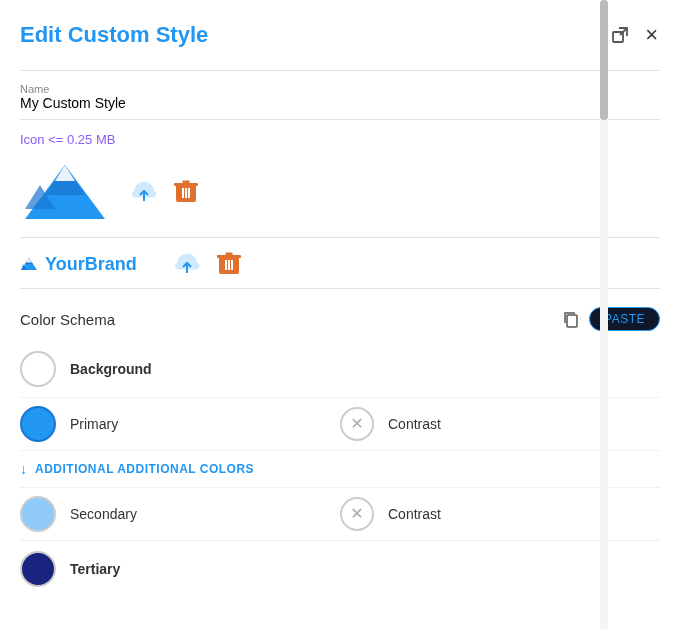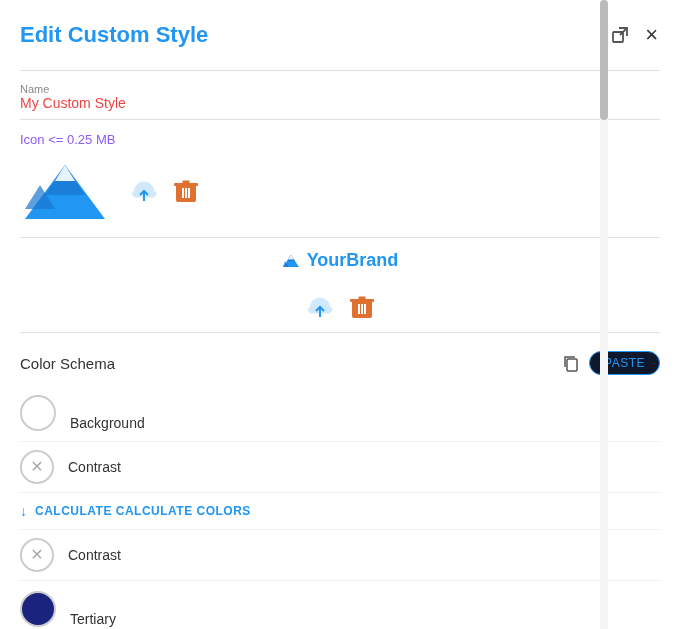--- a/index.html
+++ b/index.html
@@ -48,21 +48,21 @@
       border-top: 1px solid #e0e0e0;
       margin: 0 0 12px 0;
     }
     .field-label {
       font-size: 11px;
       color: #888;
       margin-bottom: 0;
     }
     .field-value {
       font-size: 14px;
-      color: #ef4444;
+      color: #000000;
       margin-bottom: 8px;
     }
     .section {
       margin-bottom: 8px;
     }
     .section-label {
       font-size: 13px;
       color: #8b5cf6;
       margin-bottom: 10px;
     }
@@ -91,23 +91,22 @@
       cursor: pointer;
       font-size: 22px;
       display: flex;
       align-items: center;
     }
     .upload-icon { color: #2196F3; }
     .delete-icon { color: #e07030; }
     .logo-area {
       display: flex;
       align-items: center;
-      gap: 23px;
+      gap: 36px;
       margin: 6px 0 10px 0;
-      flex-direction: column;
     }
     .logo-text {
       font-size: 18px;
       font-weight: 700;
       color: #2196F3;
       display: flex;
       align-items: center;
       gap: 4px;
     }
     .color-schema-header {
@@ -142,24 +141,25 @@
       color: #2196F3;
       padding: 4px 14px;
       border-radius: 20px;
       font-size: 12px;
       font-weight: 400;
       cursor: pointer;
       letter-spacing: 0.5px;
     }
     .color-row {
       display: flex;
-      align-items: flex-end;
+      align-items: center;
       gap: 14px;
       padding: 10px 0;
       border-bottom: 1px solid #f0f0f0;
+      font-weight: bold;
     }
     .color-row-half {
       display: flex;
       align-items: center;
       gap: 14px;
       flex: 1;
     }
     .color-row-pair {
       display: flex;
       align-items: center;
@@ -367,41 +367,49 @@
         </div>
       </div>
 
       <div class="color-row">
         <div class="color-swatch color-swatch-white"></div>
         <span class="color-label">Background</span>
       </div>
 
       <div class="color-row-pair">
         <div class="color-row-half">
-          <div class="contrast-swatch">
-            <span class="contrast-x">✕</span>
-          </div>
-          <span class="color-label">Contrast</span>
-        </div>
-      </div>
-
-      <div class="calculate-row">
-        <span class="calculate-icon">↓</span>
-        <span class="calculate-text">CALCULATE CALCULATE COLORS</span>
-      </div>
-
-      <div class="color-row-pair">
+          <div class="color-swatch color-swatch-blue"></div>
+          <span class="color-label">Primary</span>
+        </div>
         <div class="color-row-half">
           <div class="contrast-swatch">
             <span class="contrast-x">✕</span>
           </div>
           <span class="color-label">Contrast</span>
         </div>
       </div>
 
+      <div class="calculate-row">
+        <span class="calculate-icon">↓</span>
+        <span class="calculate-text">ADDITIONAL ADDITIONAL COLORS</span>
+      </div>
+
+      <div class="color-row-pair">
+        <div class="color-row-half">
+          <div class="color-swatch color-swatch-light-blue"></div>
+          <span class="color-label">Secondary</span>
+        </div>
+        <div class="color-row-half">
+          <div class="contrast-swatch">
+            <span class="contrast-x">✕</span>
+          </div>
+          <span class="color-label">Contrast</span>
+        </div>
+      </div>
+
       <div class="color-row" style="border-bottom:none;">
         <div class="color-swatch color-swatch-dark-navy"></div>
         <span class="color-label">Tertiary</span>
       </div>
 
     </div>
 
   </div>
 
   <div class="scrollbar-track">

